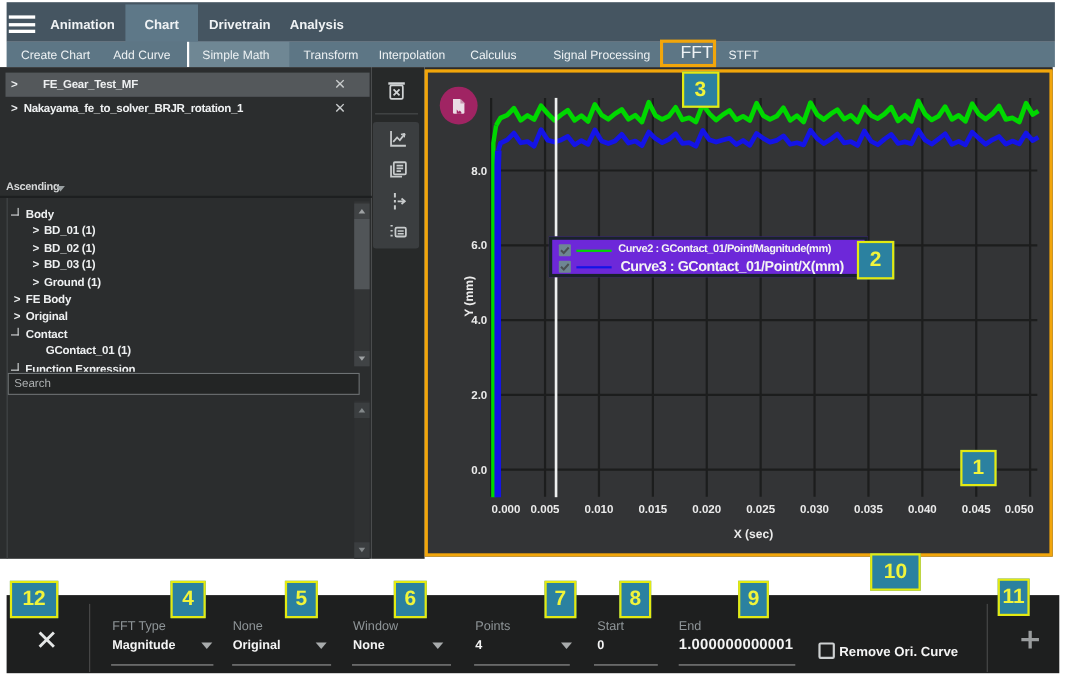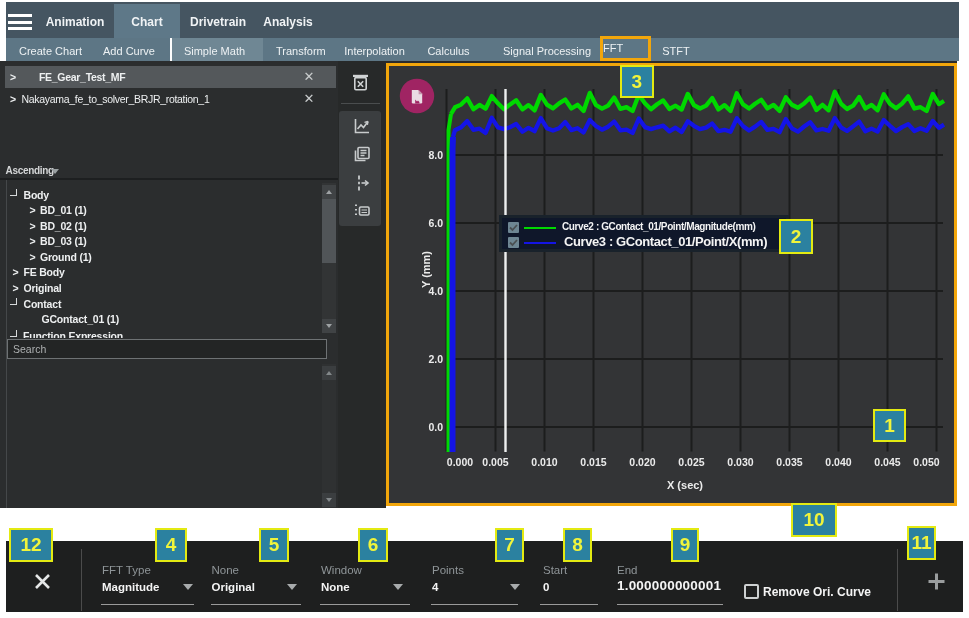--- a/index.html
+++ b/index.html
@@ -33,30 +33,30 @@
 <div class="abs" style="left:170.2px;top:38px;width:1.8px;height:23px;background:#fdfdfd"></div>
 <div class="sitem" style="left:19px;width:61px">Create Chart</div>
 <div class="sitem" style="left:103px;width:48px">Add Curve</div>
 <div class="sitem" style="left:183px;width:63px">Simple Math</div>
 <div class="sitem" style="left:276px;width:49px">Transform</div>
 <div class="sitem" style="left:344px;width:61px">Interpolation</div>
 <div class="sitem" style="left:427px;width:43px">Calculus</div>
 <div class="sitem" style="left:503px;width:88px">Signal Processing</div>
 <div class="sitem" style="left:661px;width:30px">STFT</div>
 <div class="abs" style="left:600px;top:36px;width:51px;height:25px;border:3px solid #f2a60b;z-index:5">
-  <div style="width:100%;height:100%;background:#5d7685;color:#eef2f4;font-size:11px;text-align:left;line-height:19px">FFT</div>
+  <div style="width:100%;height:100%;background:#5d7685;color:#eef2f4;font-size:16px;text-align:right;line-height:19px">FFT</div>
 </div>
 
 <div class="abs" style="left:0;top:61px;width:338px;height:447px;background:#2b2d2e"></div>
 <div class="abs" style="left:5px;top:66px;width:331px;height:22px;background:#54585b"></div>
 <div class="trow" style="left:10px;top:66px;height:22px;line-height:22px;font-size:10.5px">&gt;</div>
 <div class="trow" style="left:39px;top:66px;height:22px;line-height:22px;font-weight:600;font-size:10.5px;letter-spacing:-0.3px">FE_Gear_Test_MF</div>
 <div class="abs" style="left:298px;top:66px;width:22px;height:22px;color:#c9cccd;font-size:13px;text-align:center;line-height:21px">✕</div>
 <div class="trow" style="left:10px;top:88px;height:22px;line-height:22px;font-size:10.5px">&gt;</div>
-<div class="trow" style="left:21.5px;top:88px;height:22px;line-height:22px;font-weight:400;font-size:10.5px;letter-spacing:-0.3px">Nakayama_fe_to_solver_BRJR_rotation_1</div>
+<div class="trow" style="left:21.5px;top:88px;height:22px;line-height:22px;font-weight:700;font-size:10.5px;letter-spacing:-0.3px">Nakayama_fe_to_solver_BRJR_rotation_1</div>
 <div class="abs" style="left:298px;top:88px;width:22px;height:22px;color:#c9cccd;font-size:13px;text-align:center;line-height:21px">✕</div>
 
 <div class="abs" style="left:5.5px;top:163px;height:15px;line-height:15px;color:#d4d6d7;font-size:10px;font-weight:600;letter-spacing:-0.3px">Ascending</div>
 <div class="abs" style="left:51px;top:168.5px;width:0;height:0;border-left:4.5px solid transparent;border-right:4.5px solid transparent;border-top:5px solid #9aa0a2"></div>
 <div class="abs" style="left:0;top:177.5px;width:338px;height:2.2px;background:#1d1f20"></div>
 <div class="abs" style="left:6px;top:180px;width:1px;height:328px;background:#45484a"></div>
 
 <div class="abs" style="left:6px;top:180px;width:332px;height:158px;overflow:hidden">
   <div class="trow" style="left:4px;top:9px;width:11px;height:11px;border-right:1.6px solid #d7dadb;border-bottom:1.6px solid #d7dadb;width:7px;height:7px"></div>
   <div class="trow" style="left:17.5px;top:8.5px">Body</div>
@@ -171,21 +171,21 @@
     <polyline points="453,137 455.0,130.2 461.1,127.2 467.2,121.0 473.4,129.8 479.5,128.7 485.6,132.9 491.8,117.8 497.9,127.4 504.0,129.1 510.1,127.2 516.2,124.0 522.4,131.7 528.5,127.8 534.6,131.2 540.8,118.1 546.9,128.2 553.0,130.5 559.1,128.2 565.2,122.1 571.4,130.1 577.5,128.2 583.6,132.4 589.8,120.0 595.9,126.0 602.0,129.7 608.1,126.7 614.2,121.6 620.4,130.3 626.5,129.7 632.6,132.9 638.8,118.5 644.9,127.1 651.0,129.1 657.1,127.3 663.2,125.7 669.4,131.4 675.5,127.7 681.6,132.1 687.8,121.3 693.9,125.8 700.0,129.2 706.1,127.6 712.2,123.5 718.4,131.1 724.5,129.8 730.6,131.7 736.8,118.3 742.9,126.0 749.0,130.5 755.1,126.6 761.2,121.9 767.4,129.9 773.5,128.8 779.6,132.2 785.8,119.1 791.9,128.4 798.0,131.6 804.1,126.5 810.2,122.2 816.4,130.4 822.5,129.0 828.6,130.7 834.8,118.1 840.9,127.3 847.0,131.0 853.1,126.4 859.2,121.6 865.4,131.3 871.5,128.6 877.6,131.6 883.8,120.1 889.9,125.8 896.0,131.1 902.1,127.1 908.2,124.1 914.4,131.0 920.5,128.2 926.6,130.8 932.8,121.0 938.9,127.8 944,124.7" fill="none" stroke="#1414e6" stroke-width="4.3" stroke-linejoin="round"></polyline>
  <rect x="504.3" y="89" width="2.4" height="363" fill="#eef0f0"></rect>
  <circle cx="417" cy="96" r="17.2" fill="#a02463"></circle>
  <g>
   <path d="M411.8 90 h6.4 l4 4 v8.2 q0 1.2 -1.2 1.2 h-8 q-1.2 0 -1.2 -1.2 z" fill="#eadde5"></path>
   <path d="M418.6 89.8 v4.4 h4.4 z" fill="#c793ad"></path>
   <path d="M415.2 99.5 l1.8 2 1-1.1 1.4 1.7 v1.3 h-4.2 z" fill="#a02463"></path>
  </g>
 </svg>
 
-<div class="abs" style="left:499px;top:215px;width:290px;height:37px;background:#0f172a;border:3px solid #19222b;z-index:10">
+<div class="abs" style="left:499px;top:215px;width:290px;height:37px;background:#6d28d9;border:3px solid #19222b;z-index:10">
  <div style="position:absolute;left:6px;top:3.5px;width:11px;height:11px;background:#6e8693;border-radius:1px"></div>
  <svg style="position:absolute;left:6px;top:3.5px" width="11" height="11">
       <path d="M2 5.5 L4.5 8 L9 3" stroke="#4a4f52" stroke-width="1.8" fill="none"></path>
     </svg>
  <div style="position:absolute;left:22px;top:8.5px;width:32px;height:2.8px;background:#00d800"></div>
  <div style="position:absolute;left:60px;top:3px;height:12px;line-height:12px;color:#f4f4f4;font-weight:700;font-size:10px;letter-spacing:-0.4px">Curve2 : GContact_01/Point/Magnitude(mm)</div>
  <div style="position:absolute;left:6px;top:18.5px;width:11px;height:11px;background:#6e8693;border-radius:1px"></div>
  <svg style="position:absolute;left:6px;top:18.5px" width="11" height="11">
       <path d="M2 5.5 L4.5 8 L9 3" stroke="#4a4f52" stroke-width="1.8" fill="none"></path>
     </svg>

